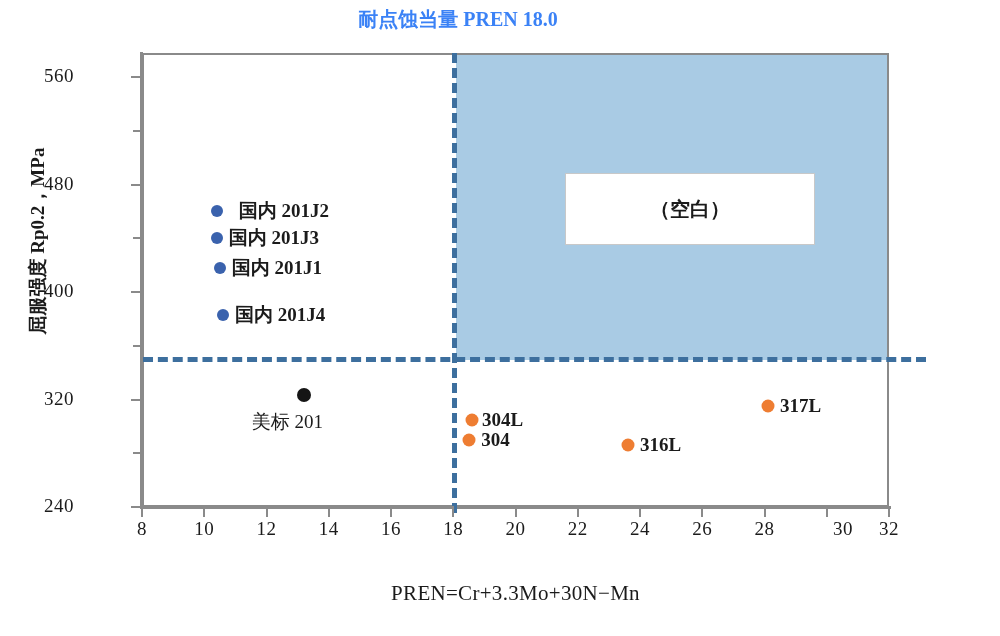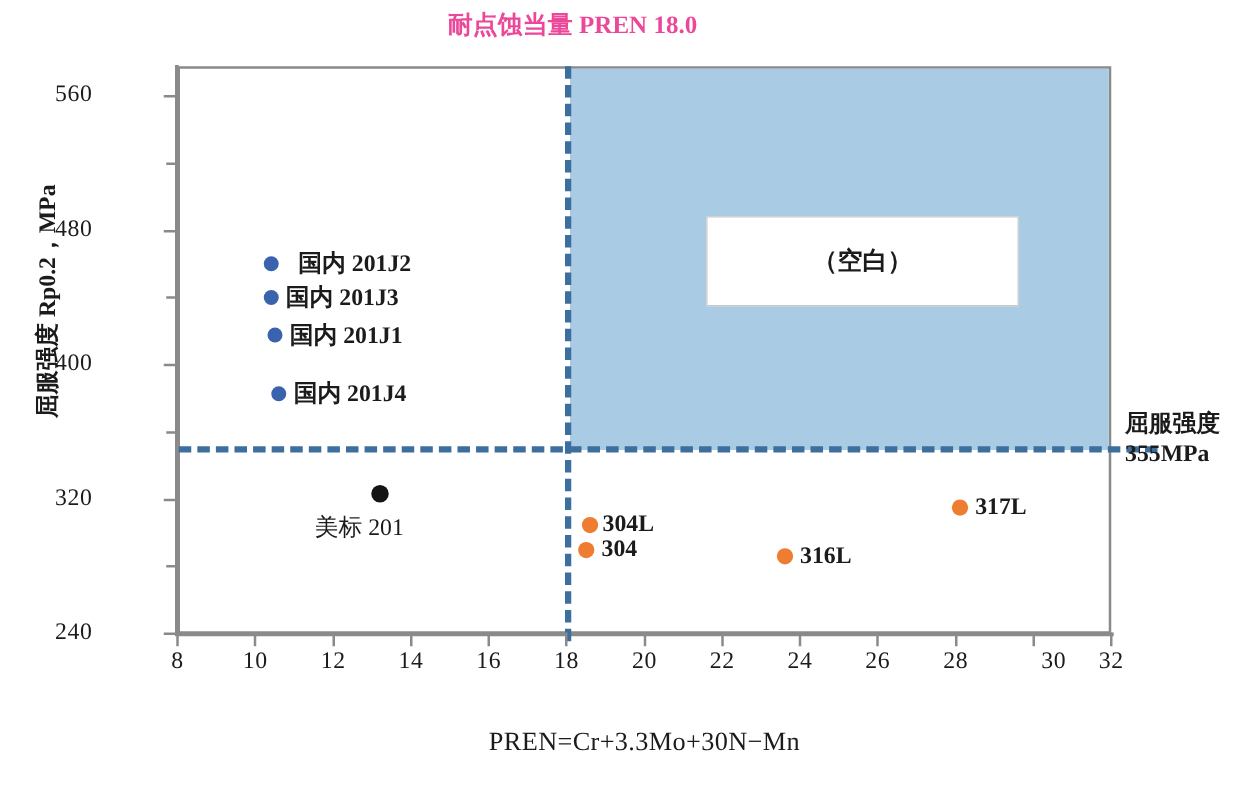--- a/index.html
+++ b/index.html
@@ -105,21 +105,21 @@
   }
 
   
   .top-annotation{
     position:absolute;
     left:258px;top:6px;
     width:400px;
     text-align:center;
     font-size:20px;
     font-weight:bold;
-    color:#ec4899;
+    color:#3b82f6;
   }
 
   
   .right-annotation{
     position:absolute;
     left:900px;top:328px;
     width:98px;
     font-size:19px;
     font-weight:bold;
     line-height:1.25;
@@ -190,24 +190,20 @@
 
   <div class="shaded-region"></div>
 
   <div class="vline-dashed"></div>
   <div class="hline-dashed"></div>
 
   <div class="callout-box">
     <span>（空白）</span>
   </div>
 
-  <div class="right-annotation">
-    <span>屈服强度</span>
-    <span>355MPa</span>
-  </div>
 
   <div id="y-ticks">
       <div class="tick ytick-major" style="top: 506px;"></div>
       <div class="ylabel-tick" style="top: 495px; left: 14px;">240</div>
       <div class="tick ytick-major" style="top: 398.5px;"></div>
       <div class="ylabel-tick" style="top: 387.5px; left: 14px;">320</div>
       <div class="tick ytick-major" style="top: 291px;"></div>
       <div class="ylabel-tick" style="top: 280px; left: 14px;">400</div>
       <div class="tick ytick-major" style="top: 183.5px;"></div>
       <div class="ylabel-tick" style="top: 172.5px; left: 14px;">480</div>

